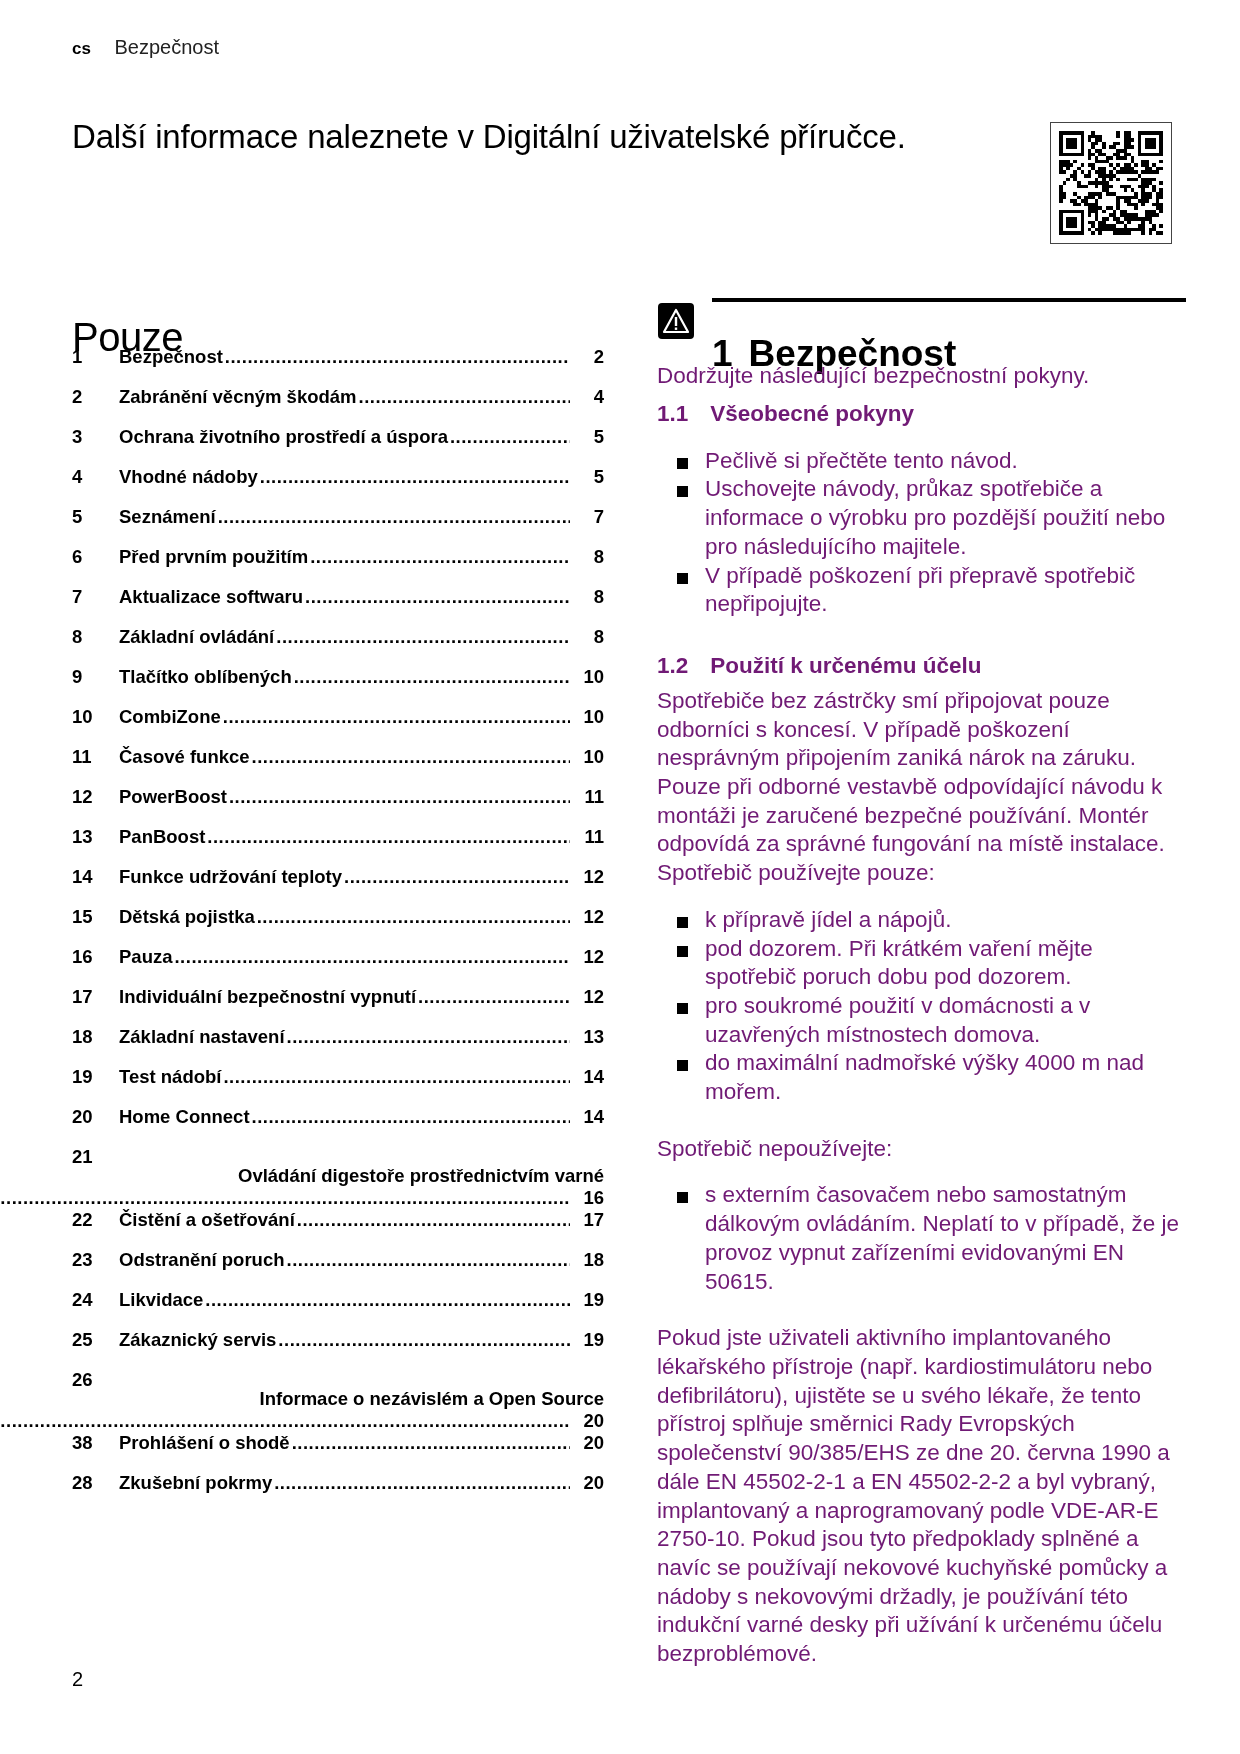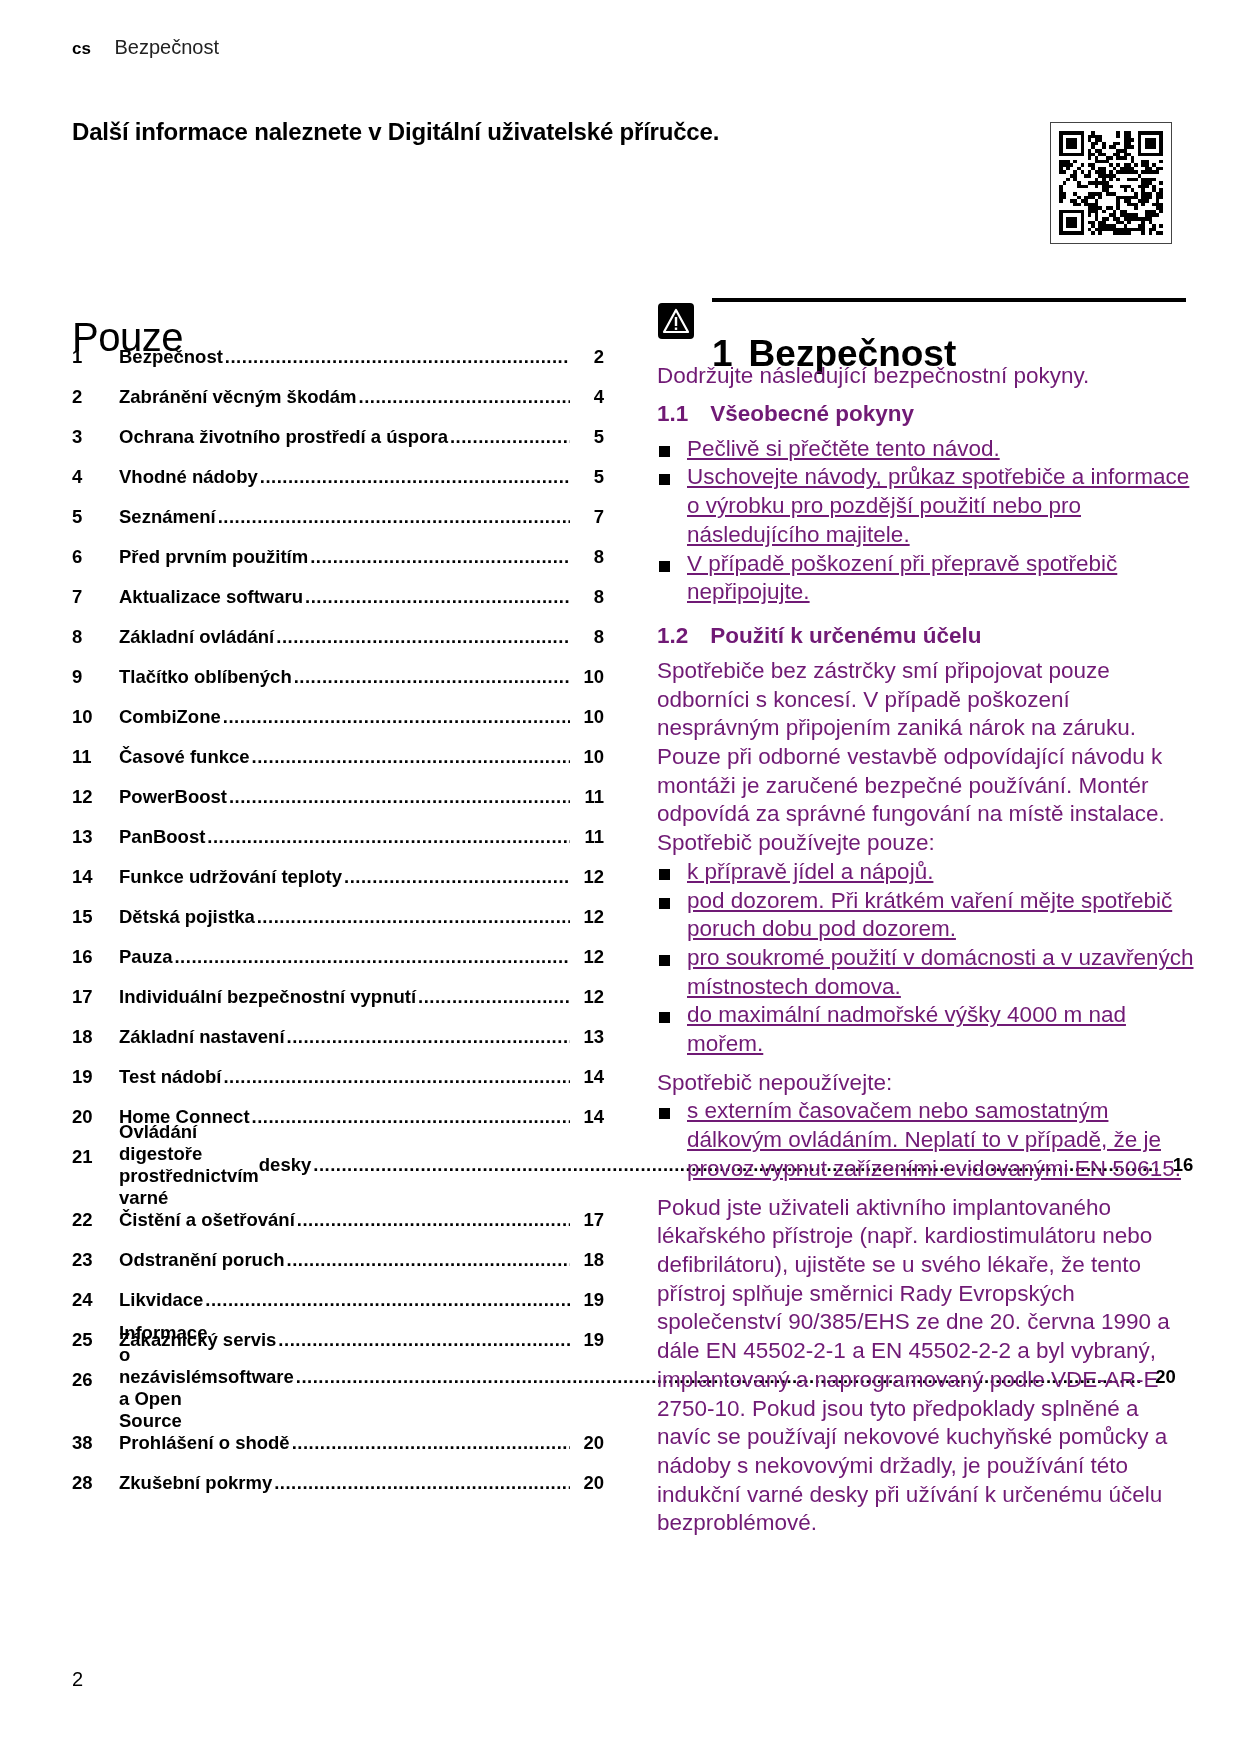--- a/index.html
+++ b/index.html
@@ -6,21 +6,21 @@
   body {
     width: 1240px; height: 1754px; position: relative; overflow: hidden;
     font-family: "Liberation Sans", sans-serif; color: #000;
   }
   .header { position: absolute; left: 72px; top: 36px; font-size: 20px; }
   .header .lang { font-weight: bold; font-size: 17px; margin-right: 18px; }
   .header .section { color: #222; }
 
   .digital-title {
     position: absolute; left: 72px; top: 118px;
-    font-size: 24px; font-weight: bold; letter-spacing: -0.2px;
+    font-size: 33px; font-weight: normal; letter-spacing: -0.2px;
   }
   .qr {
     position: absolute; left: 1050px; top: 122px; width: 122px; height: 122px;
     border: 1.5px solid #444; box-sizing: border-box; padding: 8px;
     background: #fff;
   }
   .qr svg { width: 100%; height: 100%; display: block; }
 
   
   .toc-title {
@@ -39,21 +39,21 @@
   .toc-row:not(.two-line) .toc-body { align-self: flex-start; }
   .toc-row:not(.two-line) .toc-num { align-self: flex-start; }
   .toc-dots {
     flex: 1; overflow: hidden; white-space: nowrap; margin: 0 4px 0 2px;
     font-weight: bold; letter-spacing: 0.5px;
   }
   .toc-dots::after {
     content: "......................................................................................................................................................";
   }
   .toc-page { width: 30px; text-align: right; flex: 0 0 auto; }
-  .two-line .toc-body { flex-direction: row; align-items: center; }
+  .two-line .toc-body { flex-direction: column; align-items: flex-end; }
   .two-line .toc-line2 { display: flex; align-items: flex-end; }
 
   
   .rule { position: absolute; left: 712px; top: 298px; width: 474px; height: 4px; background: #000; }
   .warn-icon {
     position: absolute; left: 658px; top: 303px; width: 36px; height: 36px;
     background: #000; border-radius: 4px;
   }
   .warn-icon svg { width: 100%; height: 100%; display: block; }
   .sec-title {
@@ -63,21 +63,21 @@
   .content {
     position: absolute; left: 657px; top: 362px; width: 540px;
     font-size: 22.5px; line-height: 28.7px; color: #701a75;
   }
   .content p { margin: 0; }
   .content .intro { margin-bottom: 8px; }
   .content h3 {
     font-size: 22.5px; font-weight: bold; margin: 0 0 6px 0; line-height: 30px;
   }
   .content h3 .hnum { margin-right: 22px; font-weight: bold; }
-  .content ul { list-style: none; margin: 0; padding: 0; text-decoration: underline; }
+  .content ul { list-style: none; margin: 18px; padding: 0; }
   .content li { position: relative; padding-left: 30px; }
   .content li::before {
     content: ""; position: absolute; left: 2px; top: 11px; width: 11px; height: 11px; background: #000;
   }
   .gap-s { height: 10px; }
   .gap-m { height: 14px; }
 
   .footer-page { position: absolute; left: 72px; top: 1668px; font-size: 20px; }
 </style>
 </head>

